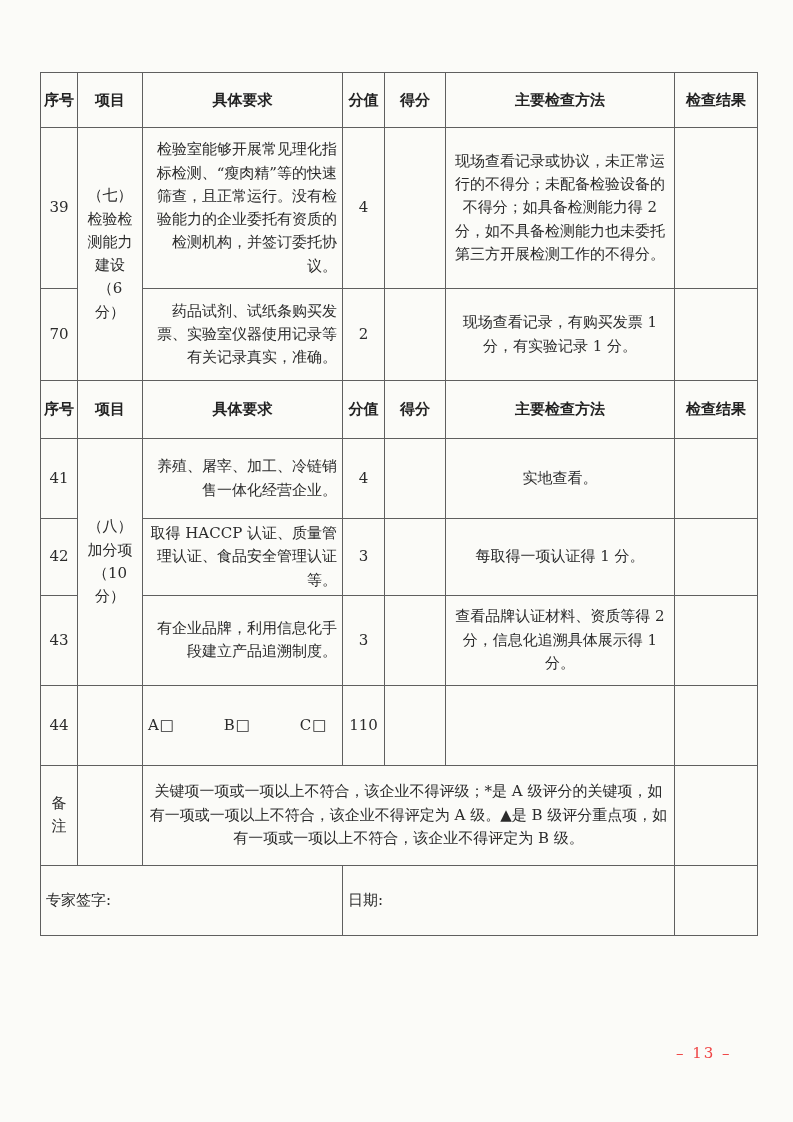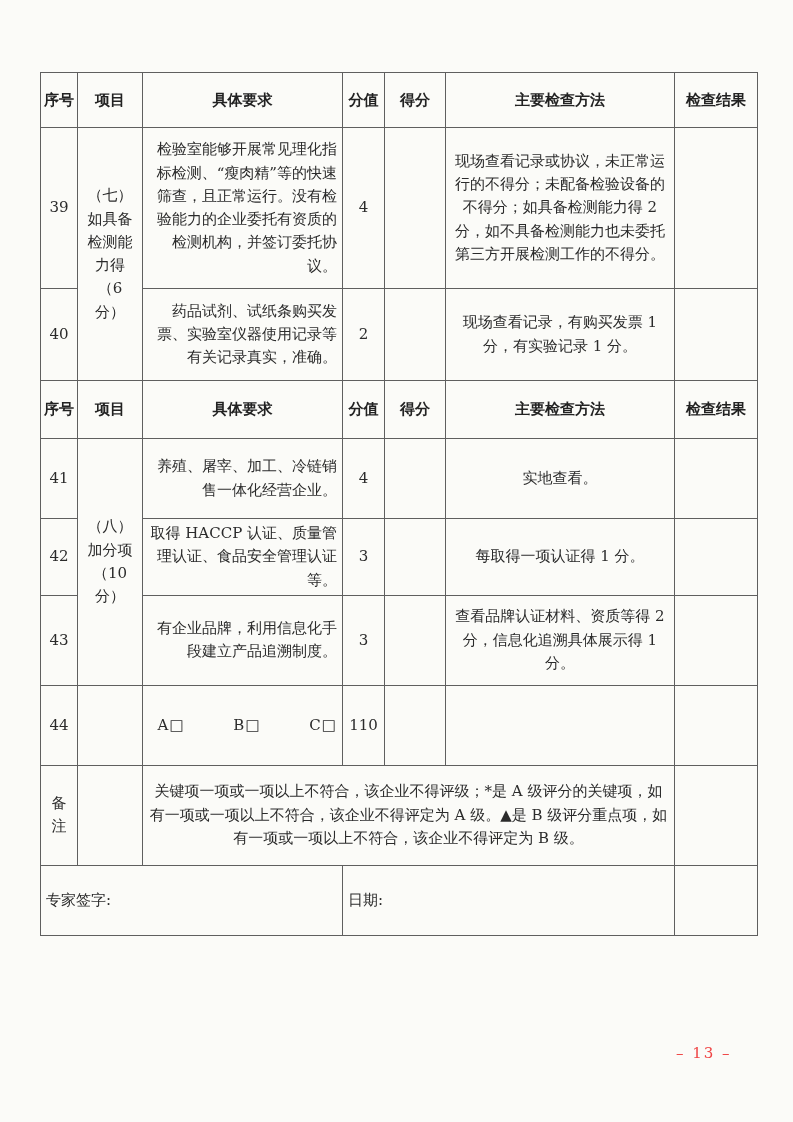--- a/index.html
+++ b/index.html
@@ -59,21 +59,21 @@
     text-align: right;
     padding: 6px 11px 6px 12px;
     line-height: 1.6;
   }
   td.method {
     text-align: center;
     padding: 6px 7px 6px 9px;
     line-height: 1.6;
   }
   td.grades-cell {
-    text-align: right;
+    text-align: left;
     padding-left: 12px;
   }
   td.grades-cell span.grade {
     display: inline-block;
     margin-right: 44px;
     letter-spacing: 1px;
   }
   td.grades-cell span.grade:last-child {
     margin-right: 0;
   }
@@ -130,30 +130,30 @@
       <td>项目</td>
       <td>具体要求</td>
       <td>分值</td>
       <td>得分</td>
       <td>主要检查方法</td>
       <td>检查结果</td>
     </tr>
 
     <tr class="h-r39">
       <td class="num">39</td>
-      <td class="item" rowspan="2">（七）如具备检测能力得（6分）</td>
+      <td class="item" rowspan="2">（七）检验检测能力建设（6分）</td>
       <td class="req">检验室能够开展常见理化指标检测、“瘦肉精”等的快速筛查，且正常运行。没有检验能力的企业委托有资质的检测机构，并签订委托协议。</td>
       <td class="num">4</td>
       <td class="num"></td>
       <td class="method">现场查看记录或协议，未正常运行的不得分；未配备检验设备的不得分；如具备检测能力得 2 分，如不具备检测能力也未委托第三方开展检测工作的不得分。</td>
       <td class="num"></td>
     </tr>
 
     <tr class="h-r40">
-      <td class="num">40</td>
+      <td class="num">70</td>
       <td class="req">药品试剂、试纸条购买发票、实验室仪器使用记录等有关记录真实，准确。</td>
       <td class="num">2</td>
       <td class="num"></td>
       <td class="method">现场查看记录，有购买发票 1 分，有实验记录 1 分。</td>
       <td class="num"></td>
     </tr>
 
     <tr class="hdr h-hdr2">
       <td>序号</td>
       <td>项目</td>

